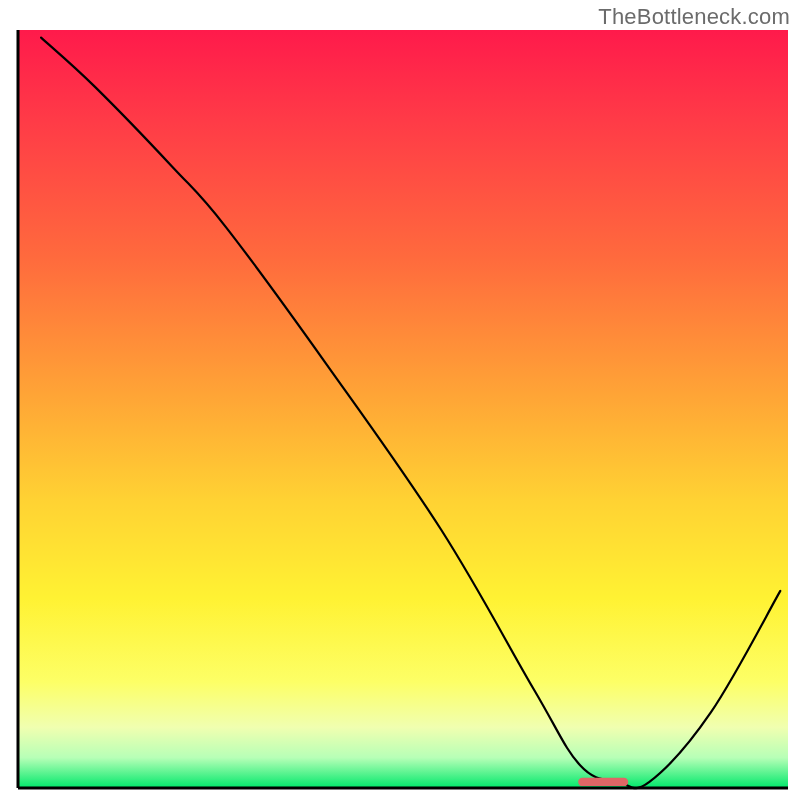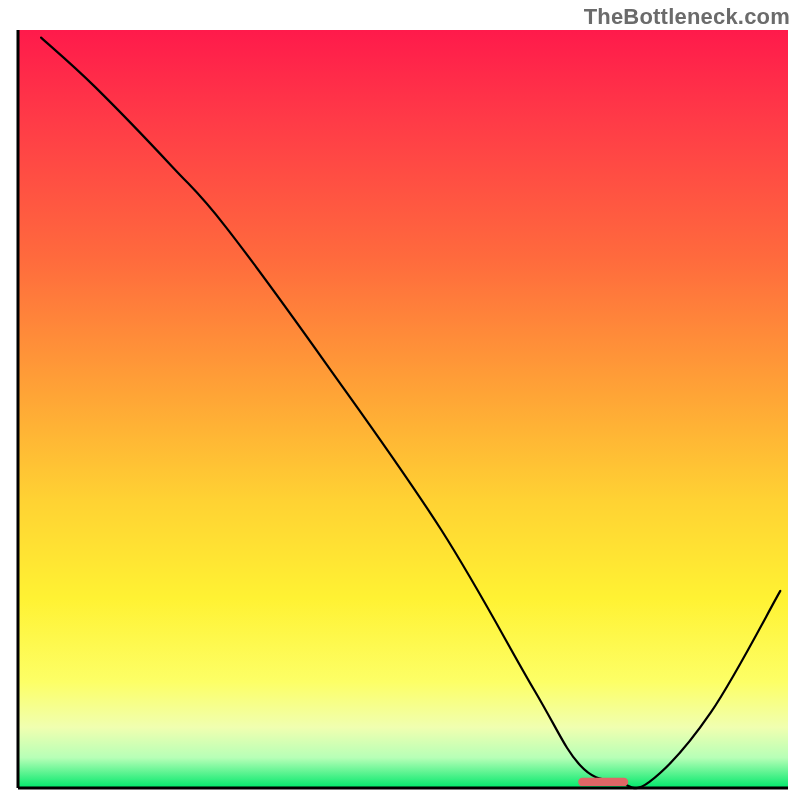--- a/index.html
+++ b/index.html
@@ -13,21 +13,21 @@
   .chart-container {
     position: relative;
     width: 800px;
     height: 800px;
   }
   .watermark {
     position: absolute;
     top: 4px;
     right: 10px;
     font-size: 22px;
-    font-weight: 700;
+    font-weight: 400;
     color: #6b6b6b;
     z-index: 5;
     letter-spacing: 0.2px;
   }
   svg.plot {
     position: absolute;
     top: 0;
     left: 0;
   }
 </style>

